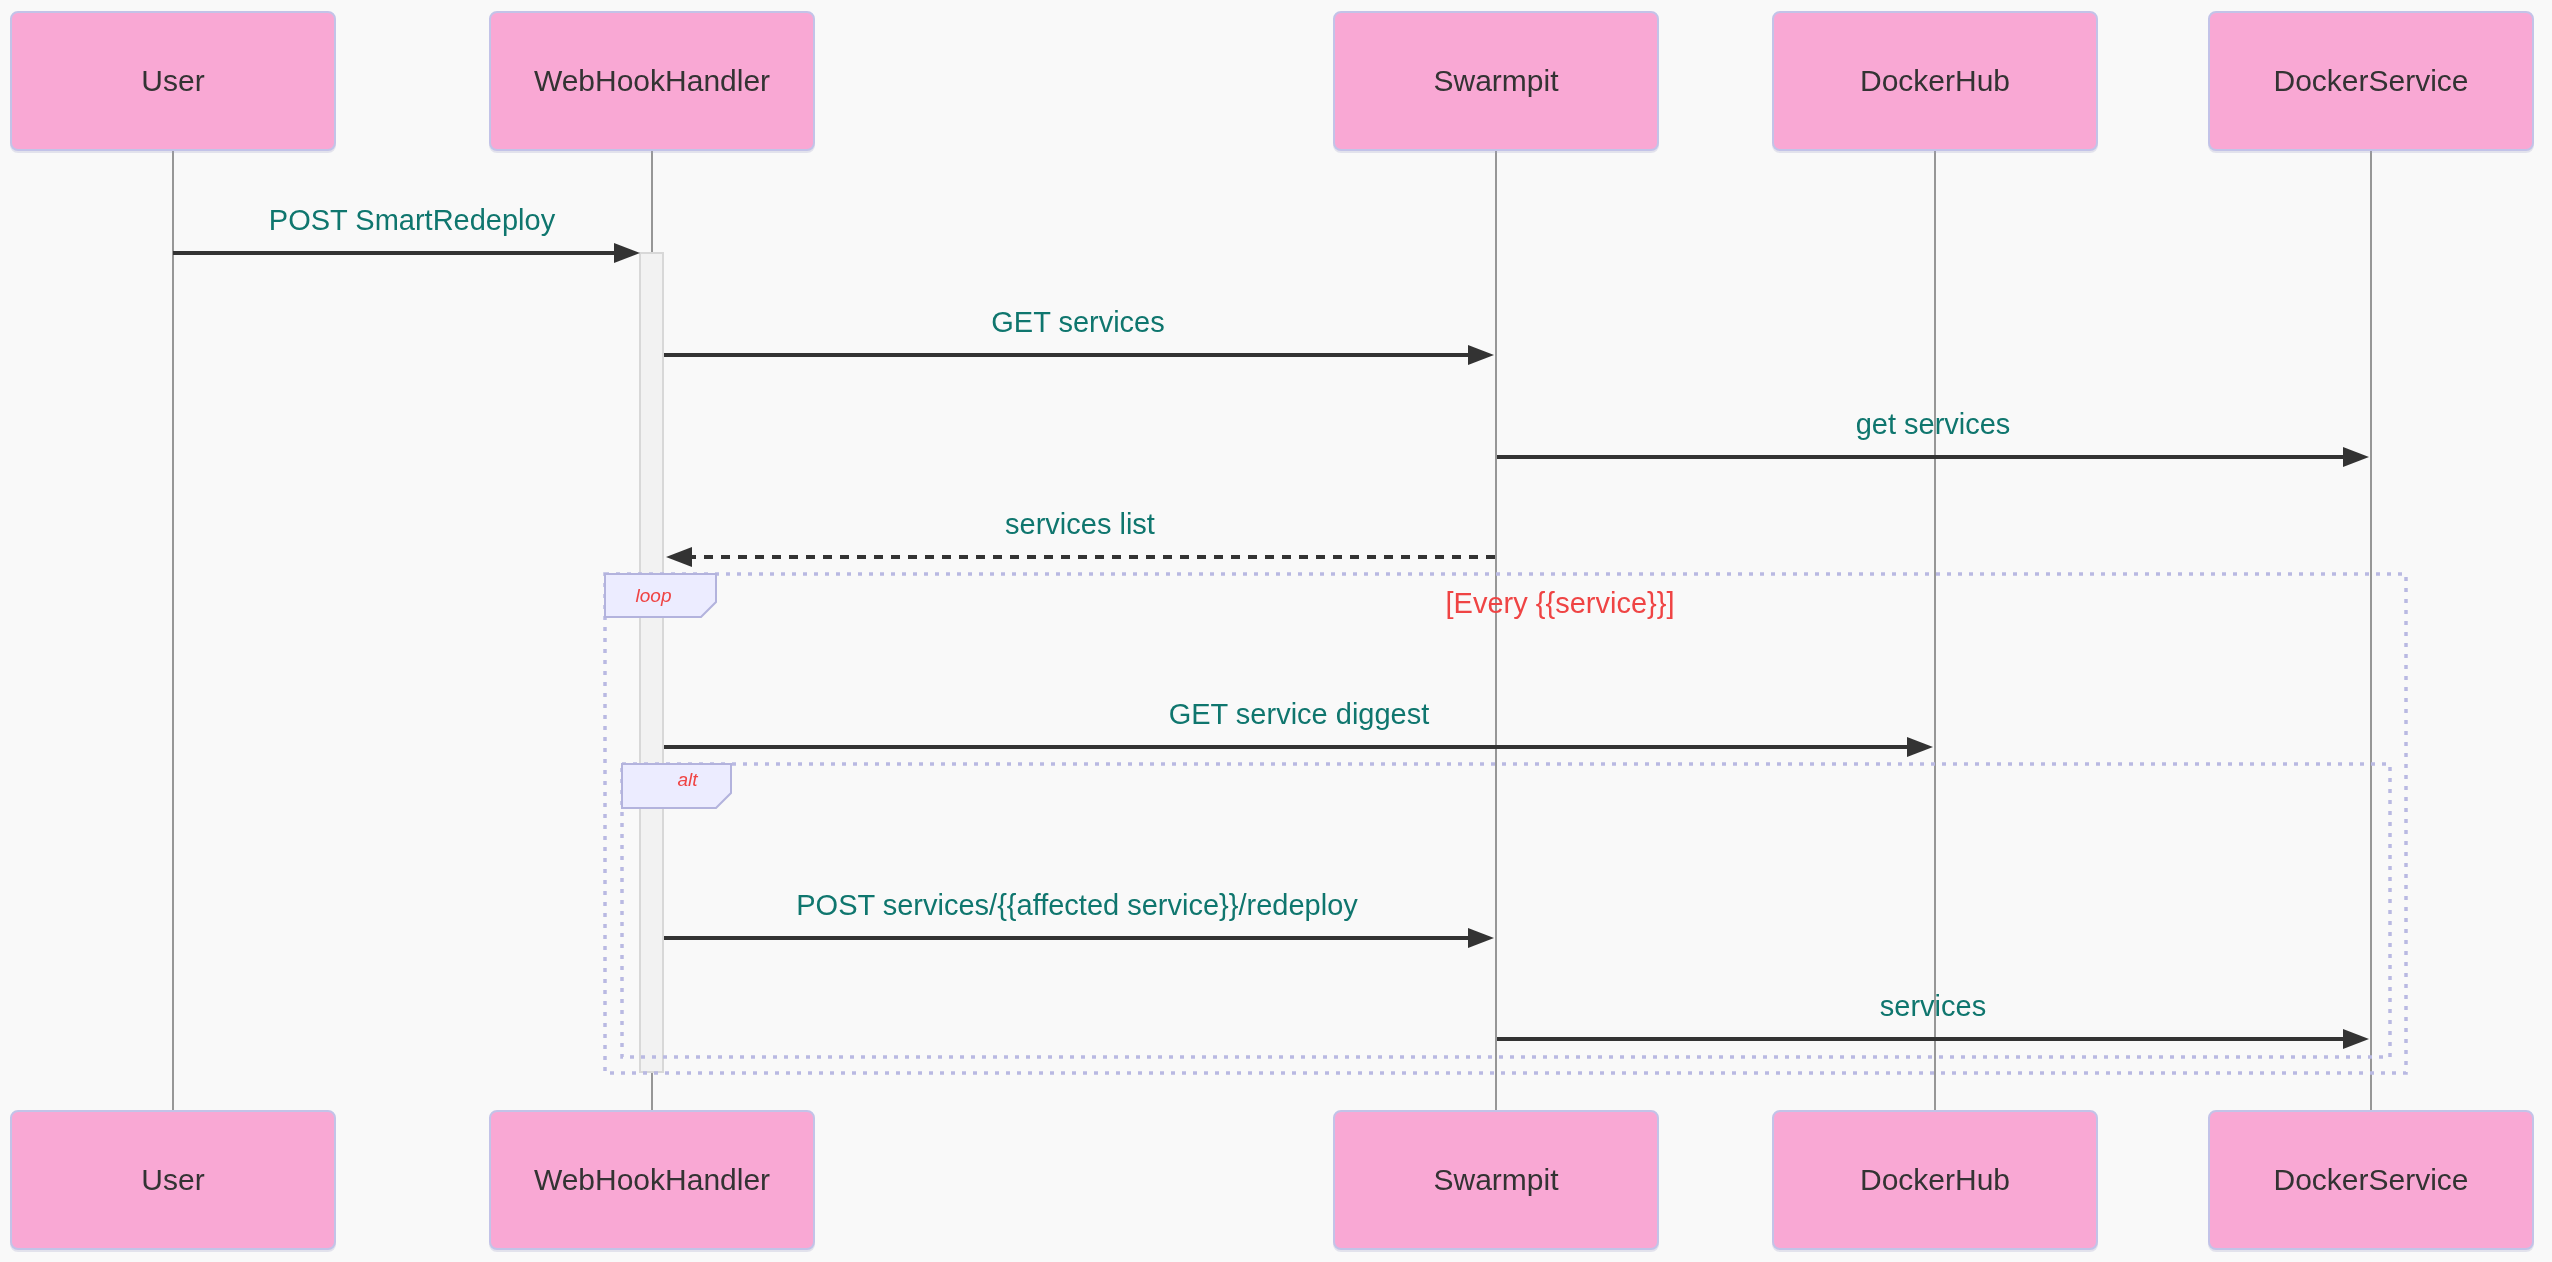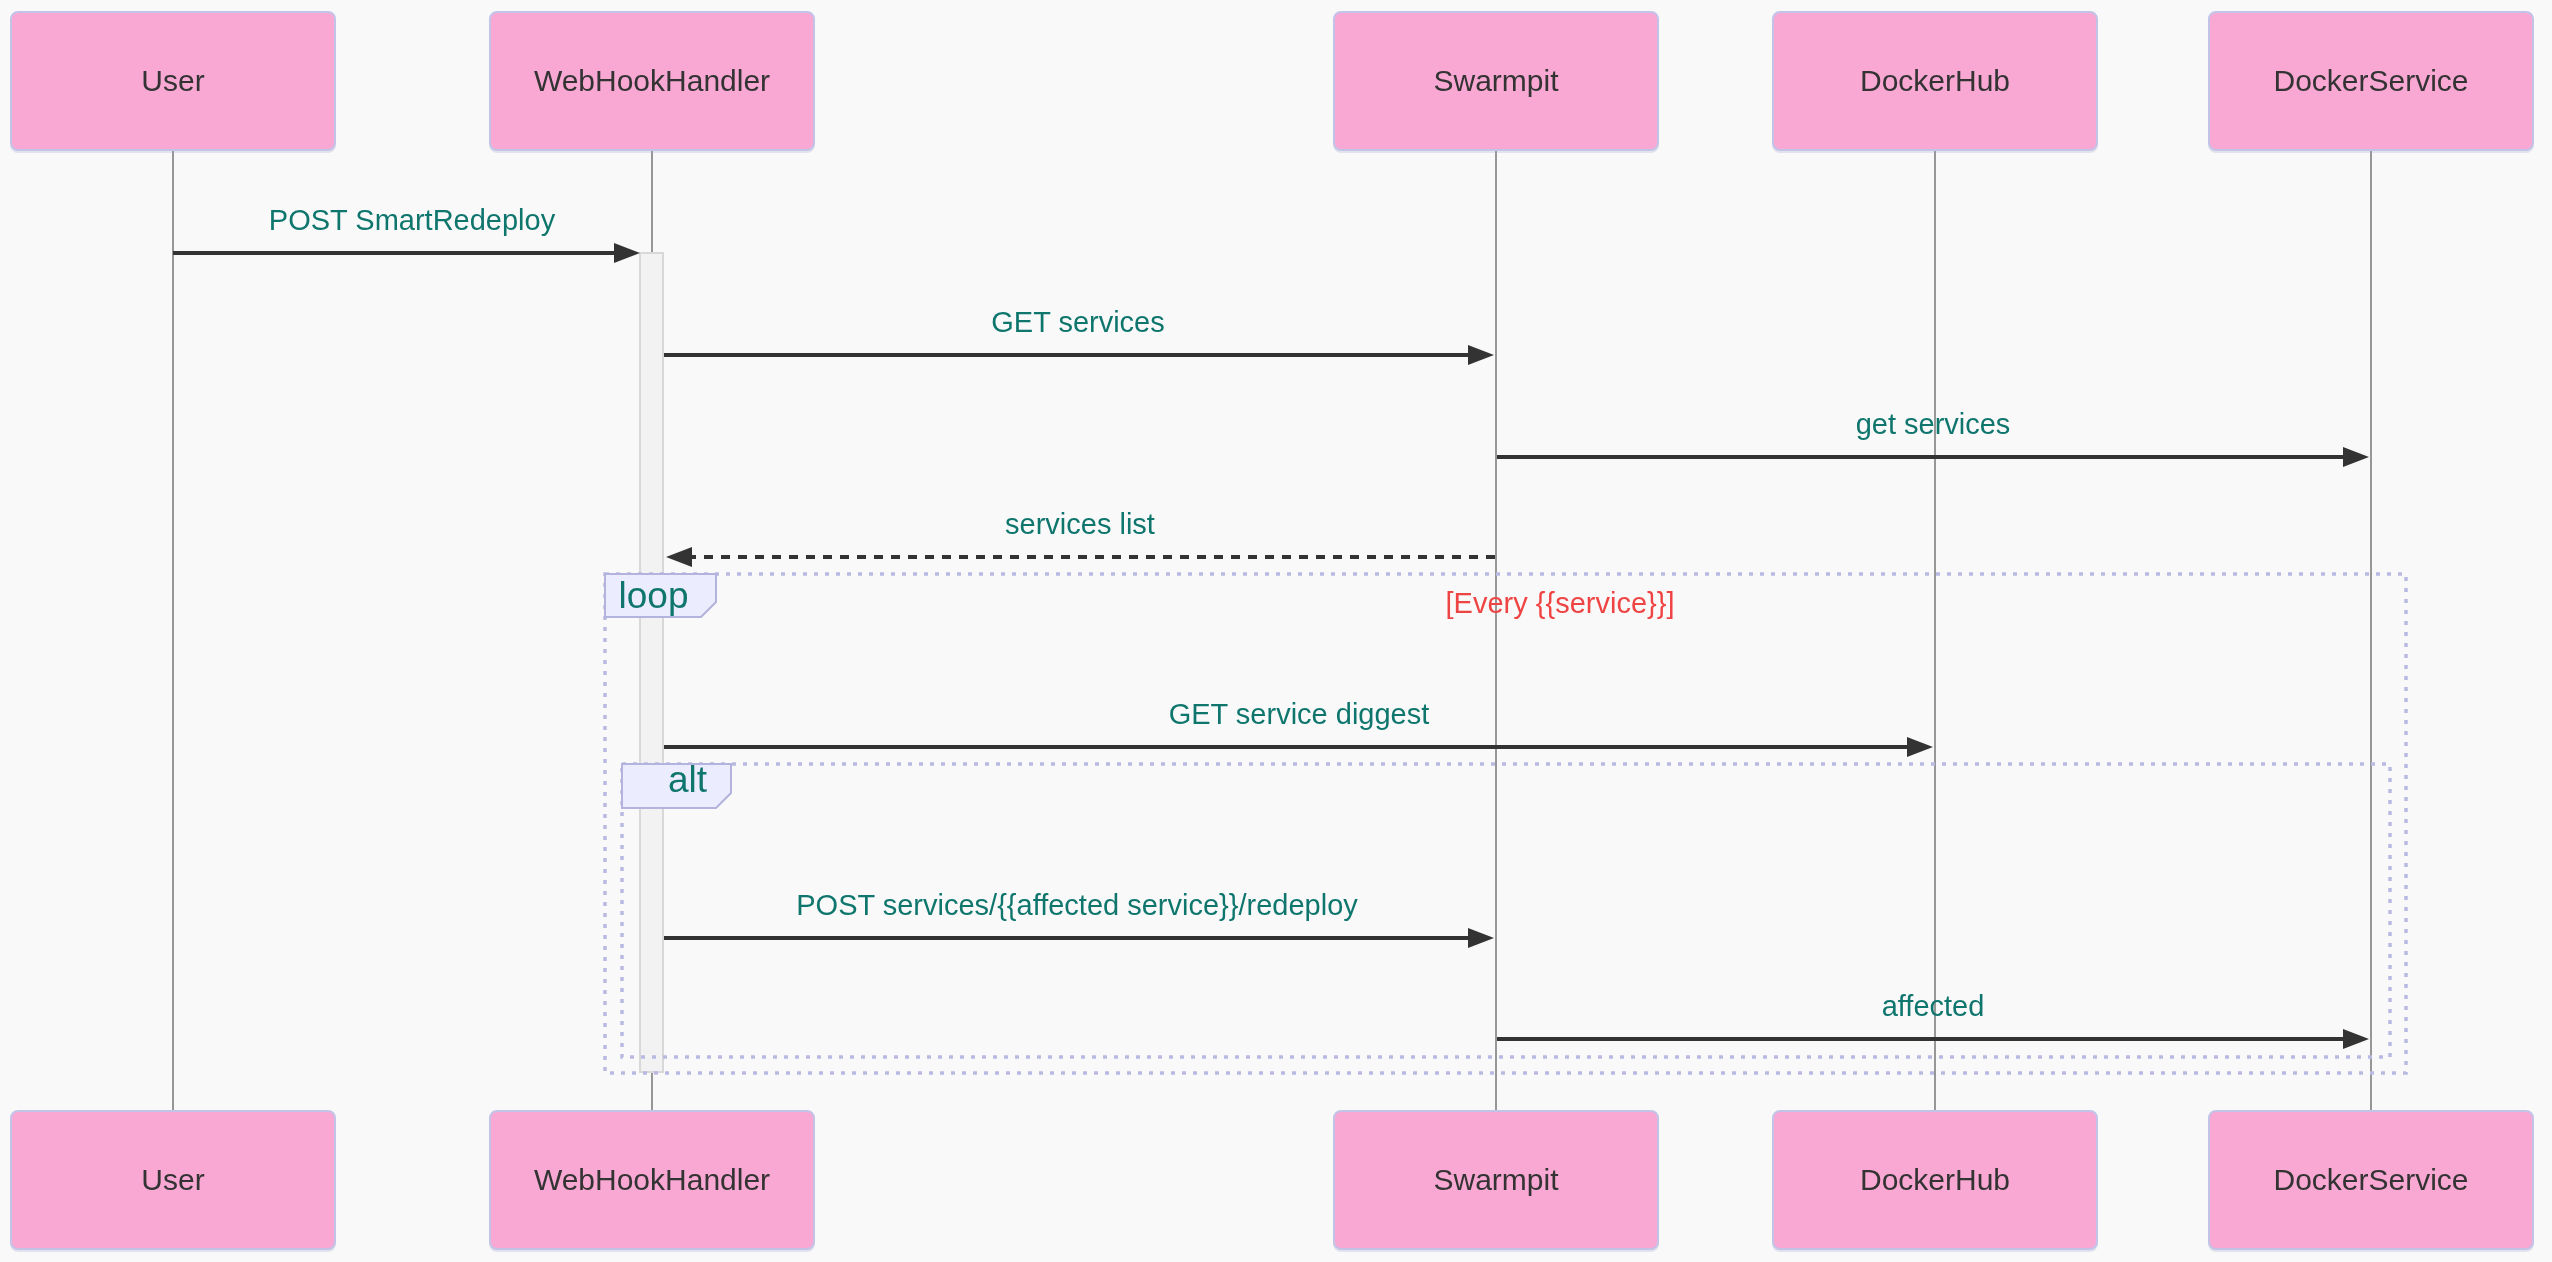--- a/index.html
+++ b/index.html
@@ -35,22 +35,23 @@
   .frag-cond{
     position:absolute;
     transform:translateX(-50%);
     font-size:29px;color:#ef4444;
     line-height:34px;
     white-space:nowrap;
   }
   .frag-tag-label{
     position:absolute;
     display:flex;align-items:center;justify-content:center;
-    font-size:37px;color:#0f766e;
+    font-size:19px;color:#ef4444;
     white-space:nowrap;
+    font-style:italic;
   }
 </style>
 </head>
 <body>
 
 <div id="canvas">
 
   <svg id="linework" width="2552" height="1262" viewBox="0 0 2552 1262">
 
     <line x1="173" y1="151" x2="173" y2="1110" stroke="#979797" stroke-width="2"></line>
@@ -120,20 +121,20 @@
   <div class="actor" style="left:2208px;top:1110px">
       <span>DockerService</span>
     </div>
 
   <div class="msg-label" style="left:412px;top:203px">POST SmartRedeploy</div>
   <div class="msg-label" style="left:1078px;top:305px">GET services</div>
   <div class="msg-label" style="left:1933px;top:407px">get services</div>
   <div class="msg-label" style="left:1080px;top:507px">services list</div>
   <div class="msg-label" style="left:1299px;top:697px">GET service diggest</div>
   <div class="msg-label" style="left:1077px;top:888px">POST services/{{affected service}}/redeploy</div>
-  <div class="msg-label" style="left:1933px;top:989px">affected</div>
+  <div class="msg-label" style="left:1933px;top:989px">services</div>
 
   <div class="frag-tag-label" style="left:605px;top:574px;width:97px;height:43px">loop</div>
   <div class="frag-tag-label" style="left:640px;top:764px;width:95px;height:32px">alt</div>
 
   <div class="frag-cond" style="left:1560px;top:586px">[Every {{service}}]</div>
 
 </div>
 
 </body></html>

